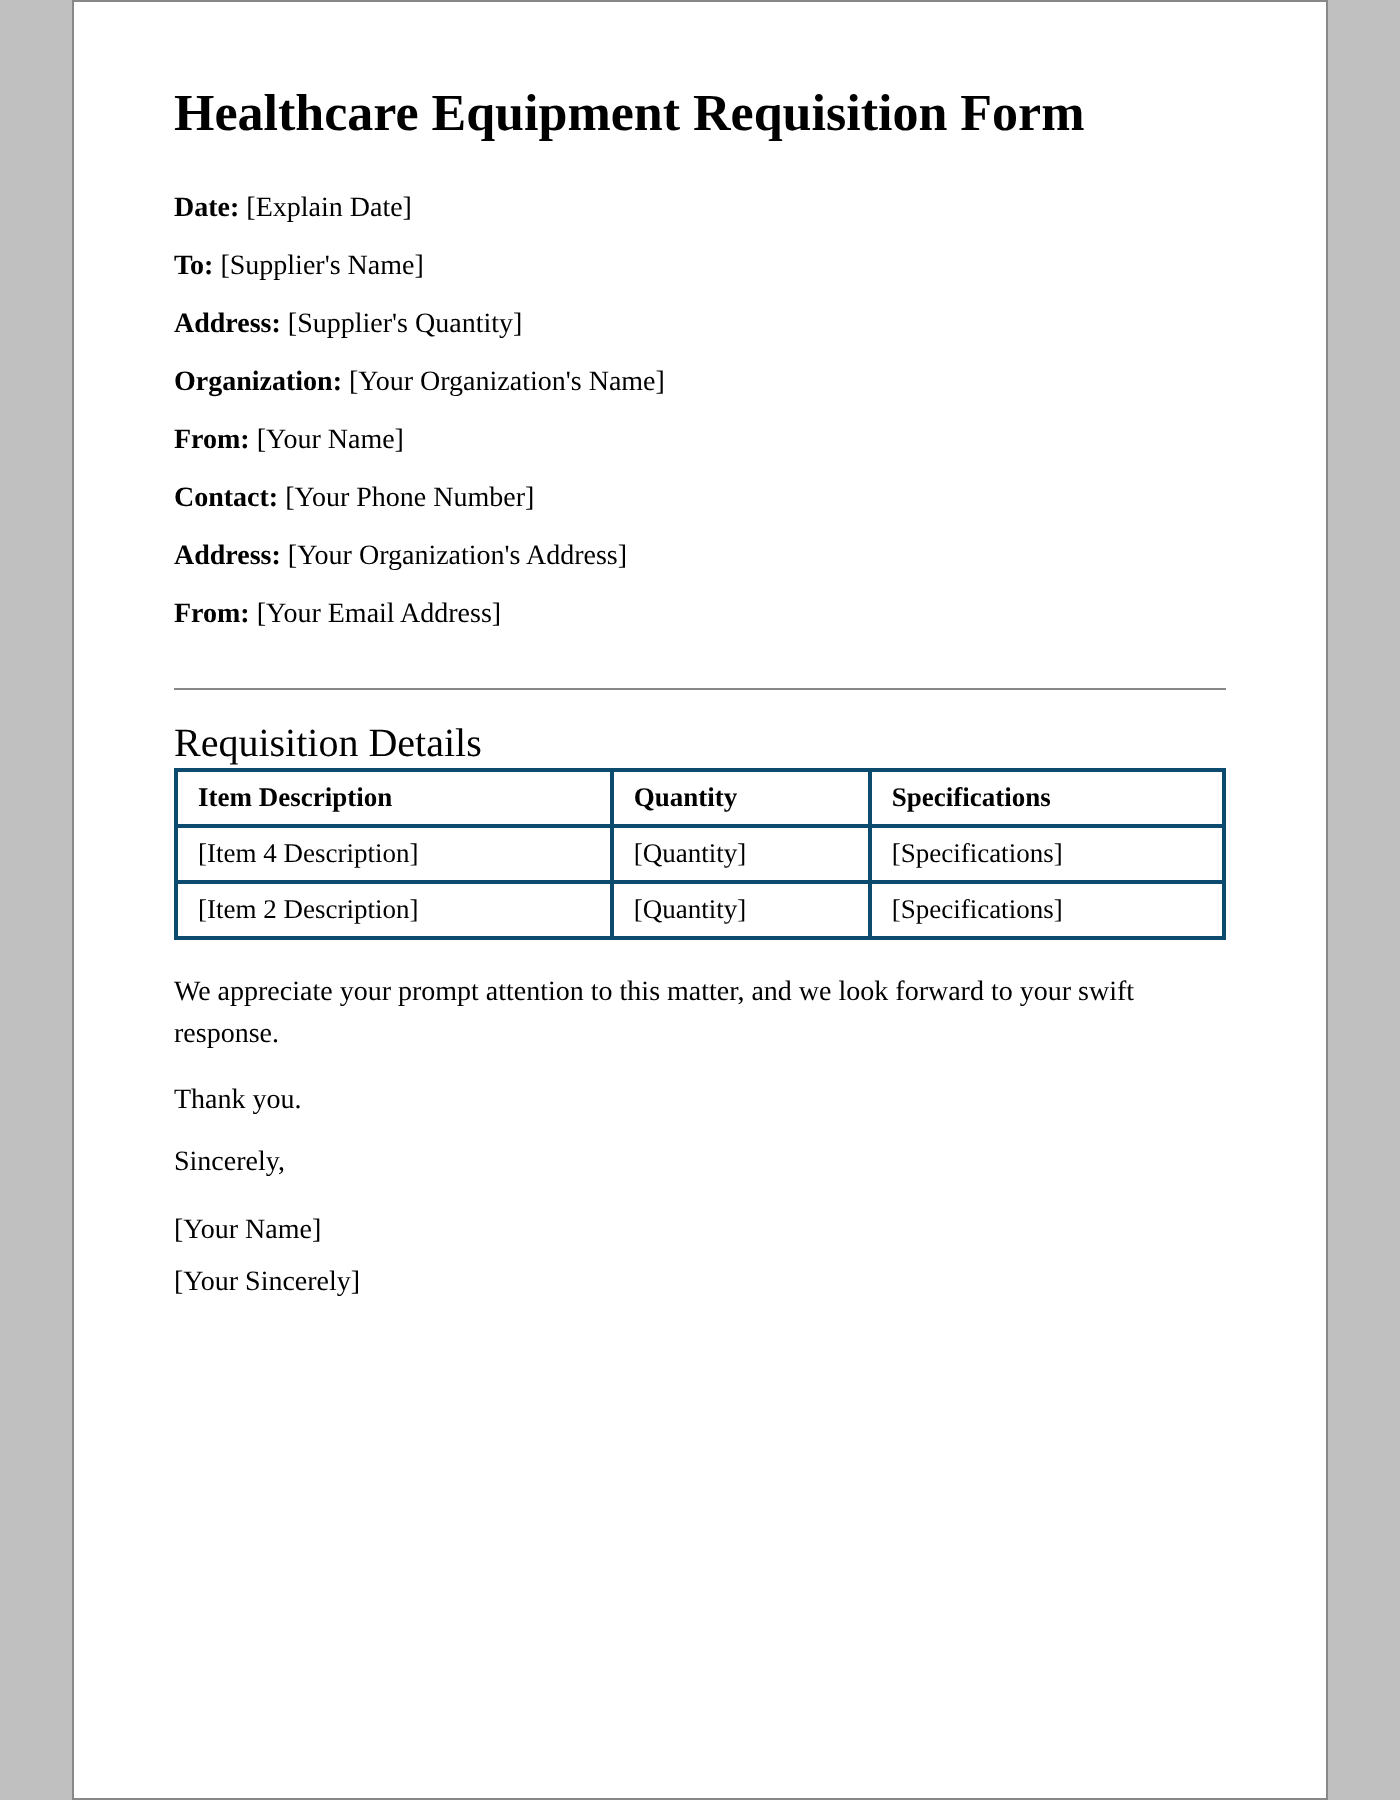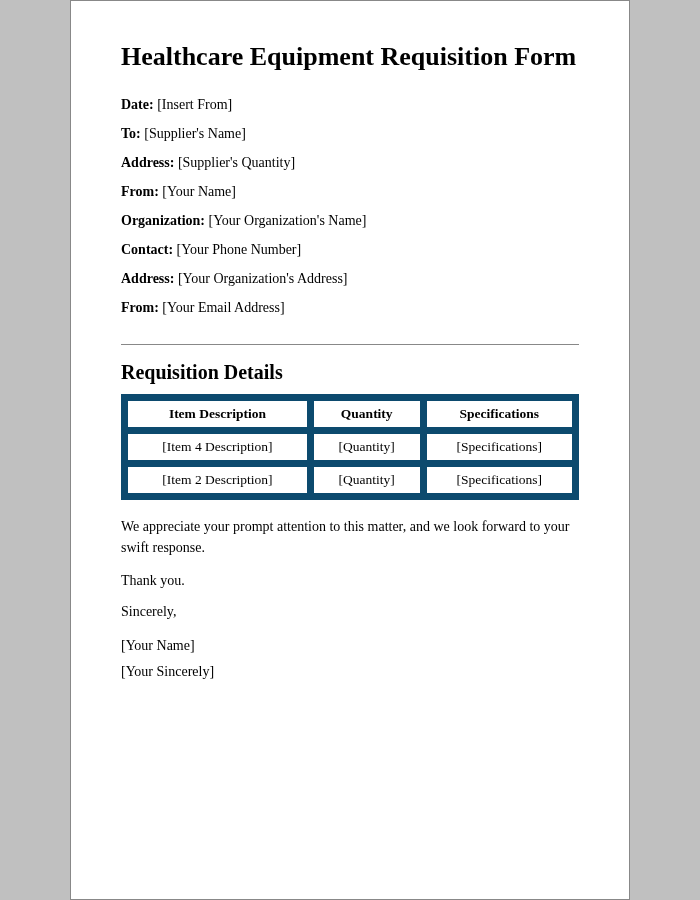--- a/index.html
+++ b/index.html
@@ -11,21 +11,21 @@
     body {
       background: #c0c0c0;
       display: flex;
       justify-content: center;
       align-items: center;
       min-height: 100vh;
       font-family: "Times New Roman", Times, serif;
     }
 
     .page-wrapper {
-      width: 560px;
+      width: 628px;
       min-height: 900px;
       background: #fff;
       border: 1px solid #888;
       padding: 40px 50px;
       display: flex;
       flex-direction: column;
     }
 
     .form-title {
       font-size: 26px;
@@ -49,40 +49,39 @@
     }
 
     .divider {
       border: none;
       border-top: 1px solid #888;
       margin: 18px 0 16px 0;
     }
 
     .section-title {
       font-size: 20px;
-      font-weight: bold;
-      margin-bottom: 10px;
+      font-weight: normal;
     }
 
     .intro-text {
       font-size: 14px;
       margin-bottom: 12px;
     }
 
     .req-table {
       border-collapse: collapse;
       font-size: 13.5px;
       margin-bottom: 16px;
     }
 
     .req-table th,
     .req-table td {
-      border: 7px solid #0c4a6e;
+      border: 2px solid #0c4a6e;
       padding: 5px 10px;
-      text-align: center;
+      text-align: left;
     }
 
     .req-table th {
       font-weight: bold;
       background: #fff;
     }
 
     .purpose-row {
       font-size: 14px;
       margin-bottom: 12px;
@@ -114,41 +113,41 @@
   </style>
 </head>
 <body>
 
 <div class="page-wrapper">
 
   <h1 class="form-title">Healthcare Equipment Requisition Form</h1>
 
   <div class="field-row">
     <span class="field-label">Date:</span>
-    <span class="field-value"> [Insert From]</span>
+    <span class="field-value"> [Explain Date]</span>
   </div>
 
   <div class="field-row">
     <span class="field-label">To:</span>
     <span class="field-value"> [Supplier's Name]</span>
   </div>
 
   <div class="field-row">
     <span class="field-label">Address:</span>
     <span class="field-value"> [Supplier's Quantity]</span>
   </div>
 
   <div class="field-row">
+    <span class="field-label">Organization:</span>
+    <span class="field-value"> [Your Organization's Name]</span>
+  </div>
+
+  <div class="field-row">
     <span class="field-label">From:</span>
     <span class="field-value"> [Your Name]</span>
-  </div>
-
-  <div class="field-row">
-    <span class="field-label">Organization:</span>
-    <span class="field-value"> [Your Organization's Name]</span>
   </div>
 
   <div class="field-row">
     <span class="field-label">Contact:</span>
     <span class="field-value"> [Your Phone Number]</span>
   </div>
 
   <div class="field-row">
     <span class="field-label">Address:</span>
     <span class="field-value"> [Your Organization's Address]</span>

